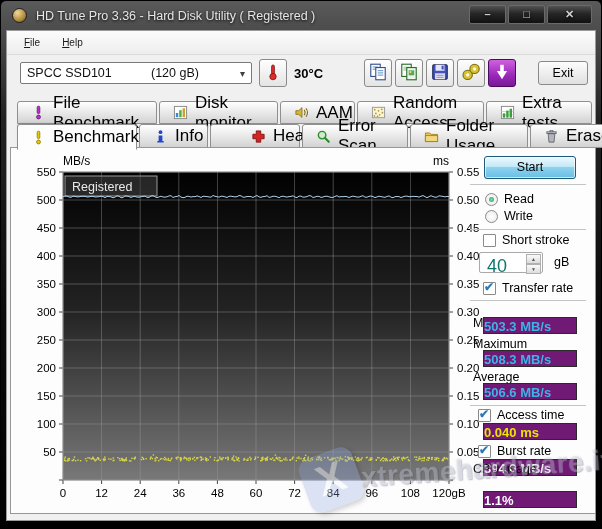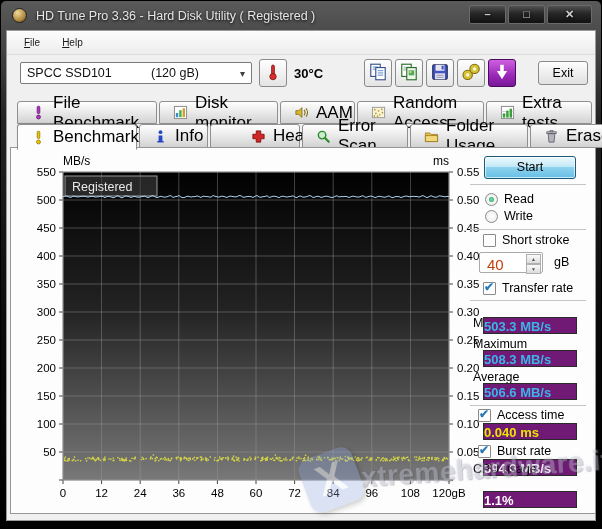--- a/index.html
+++ b/index.html
@@ -45,21 +45,21 @@
   
   .rpanel { position:absolute; left:0; top:0; width:100%; height:100%; }
   .sep { position:absolute; left:459px; width:116px; height:1px; background:#c4c4c4; }
   .start-btn { position:absolute; left:473px; top:8px; width:92px; height:23px; background:linear-gradient(#eef9fe,#c4e9f7 45%,#8ed2ee 50%,#67bfe6); border:1px solid #1d5a7a; border-radius:3px; box-shadow:inset 0 0 0 1px rgba(255,255,255,0.65); font-size:12.5px; color:#000; text-align:center; line-height:21px; }
   .opt-row { position:absolute; display:flex; align-items:center; gap:6px; font-size:12.5px; color:#000; }
   .radio { width:13px; height:13px; border-radius:50%; border:1px solid #8a8a8a; background:radial-gradient(#fff,#e8e8e8); position:relative; flex:none; }
   .radio.on::after { content:""; position:absolute; left:3px; top:3px; width:5px; height:5px; border-radius:50%; background:radial-gradient(#7ae0b8,#1a9a50); }
   .chk { width:13px; height:13px; border:1px solid #8a8a8a; background:#fff; position:relative; flex:none; border-radius:1px; }
   .chk.on::after { content:"\2714"; position:absolute; left:0px; top:-3px; font-size:12px; color:#2a7ab8; font-weight:bold; }
   .spin { position:absolute; left:468px; top:104px; width:64px; height:21px; background:#fff; border:1px solid #aaa; border-radius:2px; }
-  .spin .val { position:absolute; left:7px; top:3px; color:#c2410c; font-size:15px; }
+  .spin .val { position:absolute; left:7px; top:3px; color:#0f766e; font-size:18px; }
   .spin .btns { position:absolute; right:1px; top:1px; width:15px; height:17px; display:flex; flex-direction:column; }
   .spin .sbtn { flex:1; background:linear-gradient(#fafafa,#dcdcdc); border:1px solid #b0b0b0; font-size:5px; color:#555; text-align:center; line-height:8px; }
   .spin-unit { position:absolute; left:543px; top:107px; font-size:12.5px; color:#000; }
   .stat-label { position:absolute; left:462px; font-size:12.5px; color:#000; }
   .stat-box { position:absolute; left:472px; width:94px; height:17px; background:#701a75; text-align:left; font-weight:bold; font-size:13px; line-height:17px; border:1px solid #2a2a2a; }
 
   
   .watermark { position:absolute; left:302px; top:442px; display:flex; align-items:center; transform:rotate(-4deg); opacity:0.5; z-index:60; pointer-events:none; }
   .wm-logo { width:56px; height:56px; background:rgba(140,165,225,0.6); border-radius:12px; transform:rotate(-16deg); color:rgba(255,255,255,0.85); font-size:42px; font-weight:bold; text-align:center; line-height:54px; box-shadow:2px 3px 5px rgba(0,0,0,0.35); flex:none; }
   .wm-text { font-size:28px; font-weight:bold; letter-spacing:0.5px; margin-left:2px; color:rgba(240,240,248,0.55); text-shadow:0 0 2px rgba(100,100,130,0.9), 1px 1px 1px rgba(60,60,80,0.5); white-space:nowrap; }

